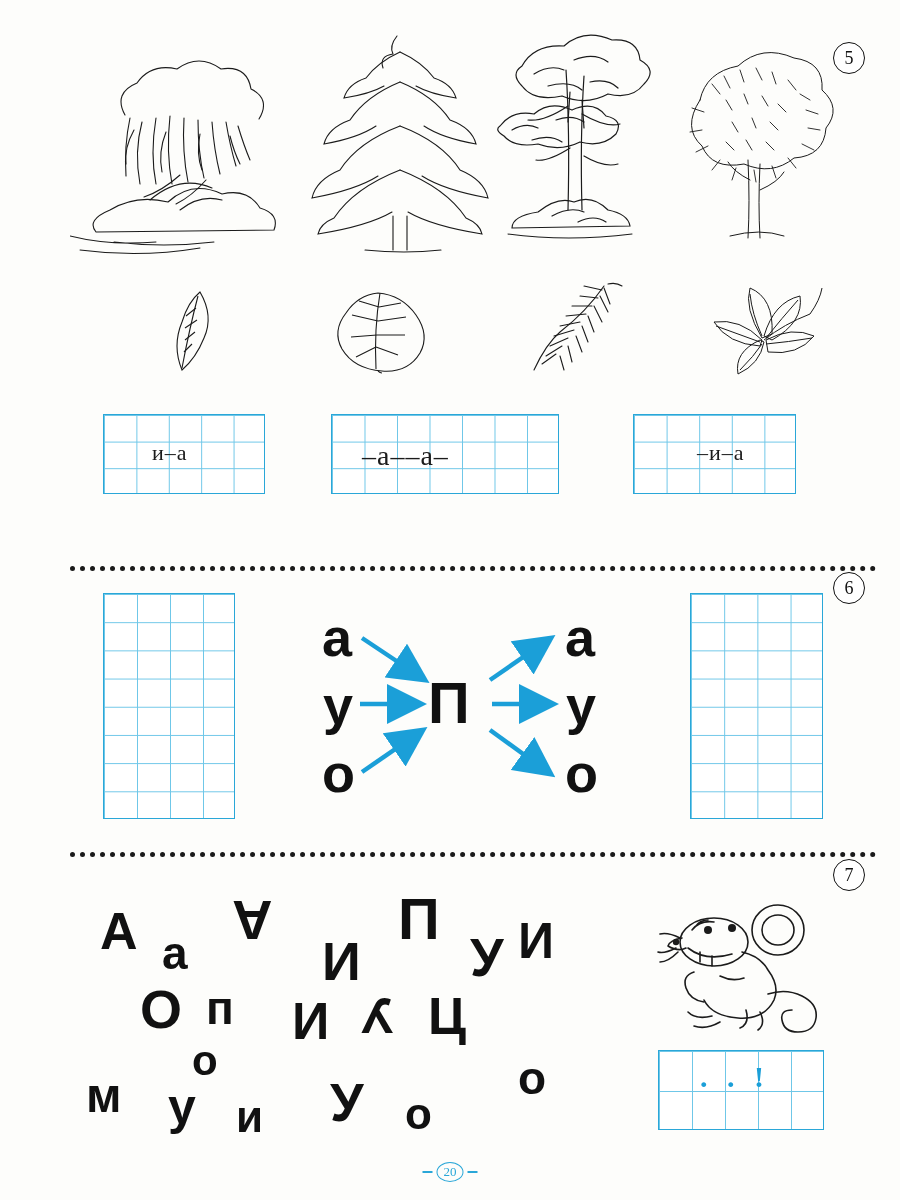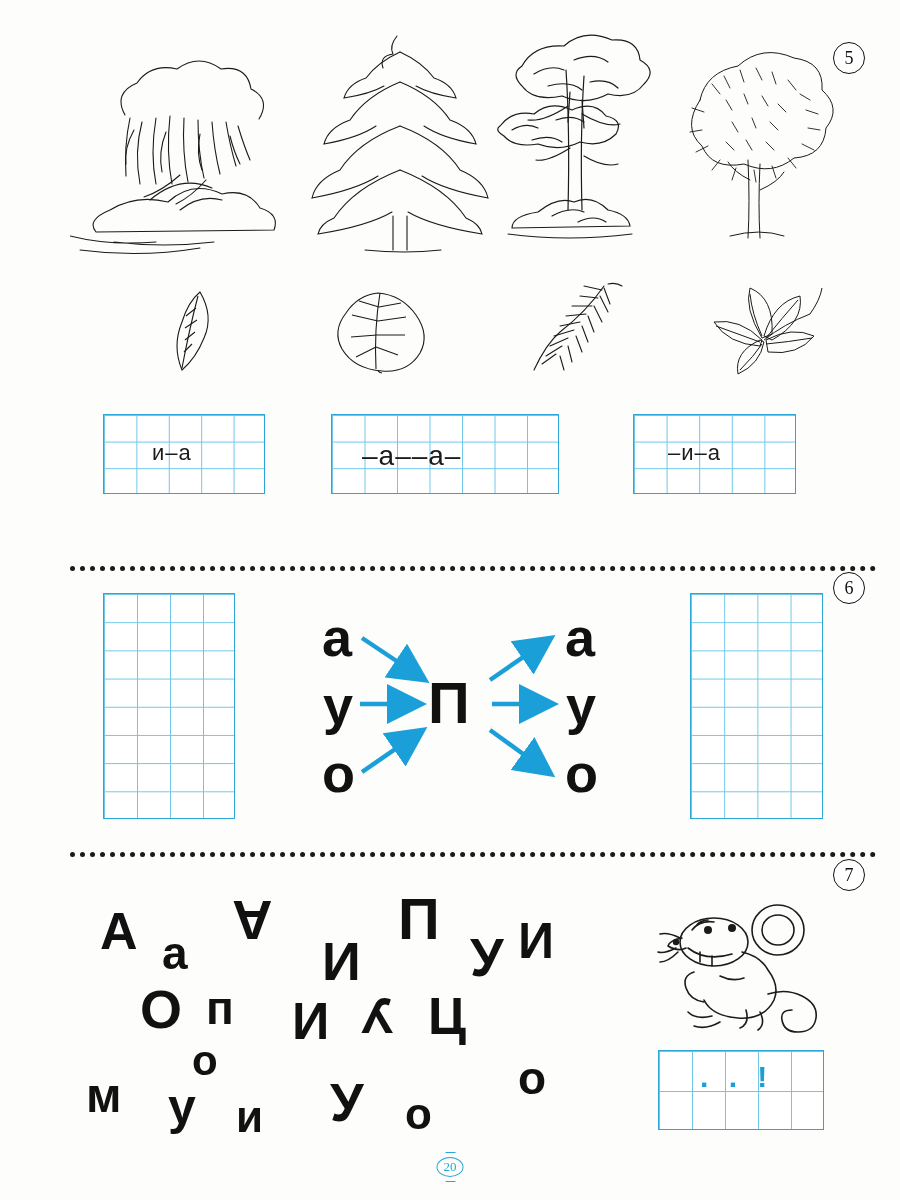--- a/index.html
+++ b/index.html
@@ -48,21 +48,21 @@
       repeating-linear-gradient(to bottom, #6fc7e8 0 1px, transparent 1px var(--ch));
     background-color: #ffffff;
   }
 
   
   .tree { position: absolute; }
   .leaf { position: absolute; }
 
   .cell-text {
     position: absolute;
-    font-family: Liberation Sans, sans-serif;
+    font-family: Liberation Serif, serif;
     color: #1b1b1b;
     letter-spacing: 1px;
   }
 
   
   .big-letter {
     position: absolute;
     font-size: 54px;
     font-weight: 700;
     color: #111;
@@ -83,21 +83,20 @@
     position: absolute;
     left: 50%;
     transform: translateX(-50%);
     bottom: 18px;
     display: flex;
     align-items: center;
     gap: 4px;
     color: #2aa7d8;
     font-family: "Liberation Serif", serif;
     font-size: 13px;
-    flex-direction: column;
   }
   .page-num .oval {
     border: 1.2px solid #2aa7d8;
     border-radius: 50%;
     padding: 1px 6px;
   }
   .page-num .dash {
     width: 10px; height: 1.2px; background: #2aa7d8;
   }
 
@@ -225,21 +224,21 @@
     <div class="abs grid" style="left:103px;top:414px;width:162px;height:80px;--cw:32.4px;--ch:26.6px;
                 background-size:32.4px 100%, 100% 26.6px;"></div>
     <div class="cell-text" style="left:152px;top:440px;font-size:22px;">и–а</div>
 
     <div class="abs grid" style="left:331px;top:414px;width:228px;height:80px;--cw:32.5px;--ch:26.6px;
                 background-size:32.5px 100%, 100% 26.6px;"></div>
     <div class="cell-text" style="left:362px;top:440px;font-size:28px;">–а––а–</div>
 
     <div class="abs grid" style="left:633px;top:414px;width:163px;height:80px;--cw:32.6px;--ch:26.6px;
                 background-size:32.6px 100%, 100% 26.6px;"></div>
-    <div class="cell-text" style="left:668px;top:440px;font-size:22px;">–и–а</div>
+    <div class="cell-text" style="left:668px;top:440px;font-size:22px;padding-left:29px;">–и–а</div>
   </div>
 
   <div class="abs dotted-sep" style="left:70px;top:566px;"></div>
 
   <div class="abs" style="left:0;top:570px;width:900px;height:270px;">
 
     <div class="abs ex-num" style="left:833px;top:2px;">6</div>
 
     <div class="abs grid" style="left:103px;top:23px;width:132px;height:226px;--cw:33px;--ch:28.2px;
                 background-size:33px 100%, 100% 28.2px;"></div>

